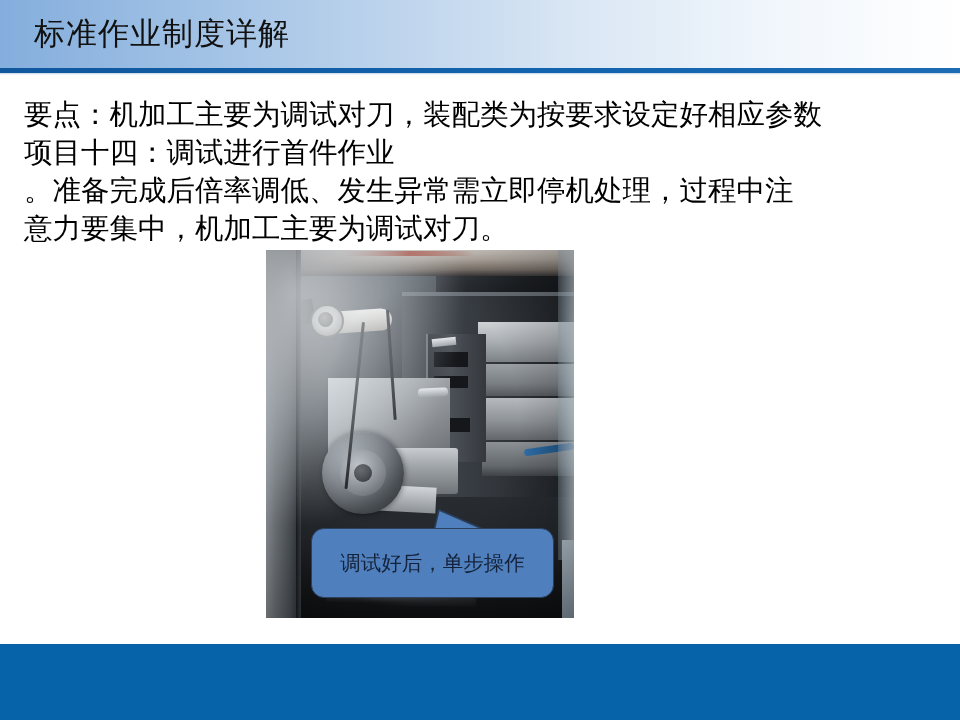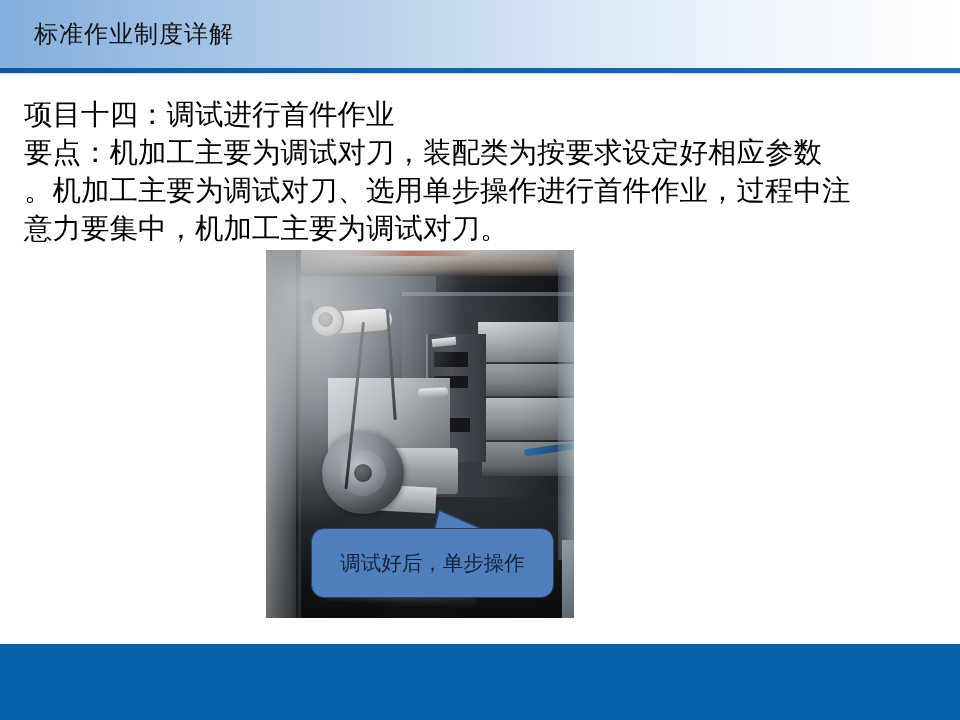--- a/index.html
+++ b/index.html
@@ -35,21 +35,21 @@
                 #9dbfe4 18%,
                 #bcd3ec 40%,
                 #dce8f5 62%,
                 #f2f7fc 82%,
                 #ffffff 100%);
   }
   .header-title {
     position: absolute;
     left: 34px;
     top: 11px;
-    font-size: 24px;
+    font-size: 31px;
     line-height: 46px;
     color: #111111;
     font-family: "Liberation Serif", "DejaVu Serif", serif;
     font-weight: normal;
     letter-spacing: 1px;
     white-space: nowrap;
   }
   .header-rule {
     position: absolute;
     left: 0;
@@ -405,23 +405,23 @@
 
 <div class="slide">
 
   <div class="header-band">
     <div class="header-title">标准作业制度详解</div>
   </div>
   <div class="header-rule"></div>
   <div class="header-rule-shadow"></div>
 
   <div class="body-text">
+    <span class="ln">要点：机加工主要为调试对刀，装配类为按要求设定好相应参数</span>
     <span class="ln">项目十四：调试进行首件作业</span>
-    <span class="ln">要点：机加工主要为调试对刀，装配类为按要求设定好相应参数</span>
-    <span class="ln">。机加工主要为调试对刀、选用单步操作进行首件作业，过程中注</span>
+    <span class="ln">。准备完成后倍率调低、发生异常需立即停机处理，过程中注</span>
     <span class="ln">意力要集中，机加工主要为调试对刀。</span>
   </div>
 
   <div class="photo-wrap">
     <div class="photo">
       <div class="ph-base"></div>
       <div class="ph-ceiling"></div>
       <div class="ph-rightslab"></div>
       <div class="ph-rightslab-top"></div>
       <div class="ph-block-a"></div>

